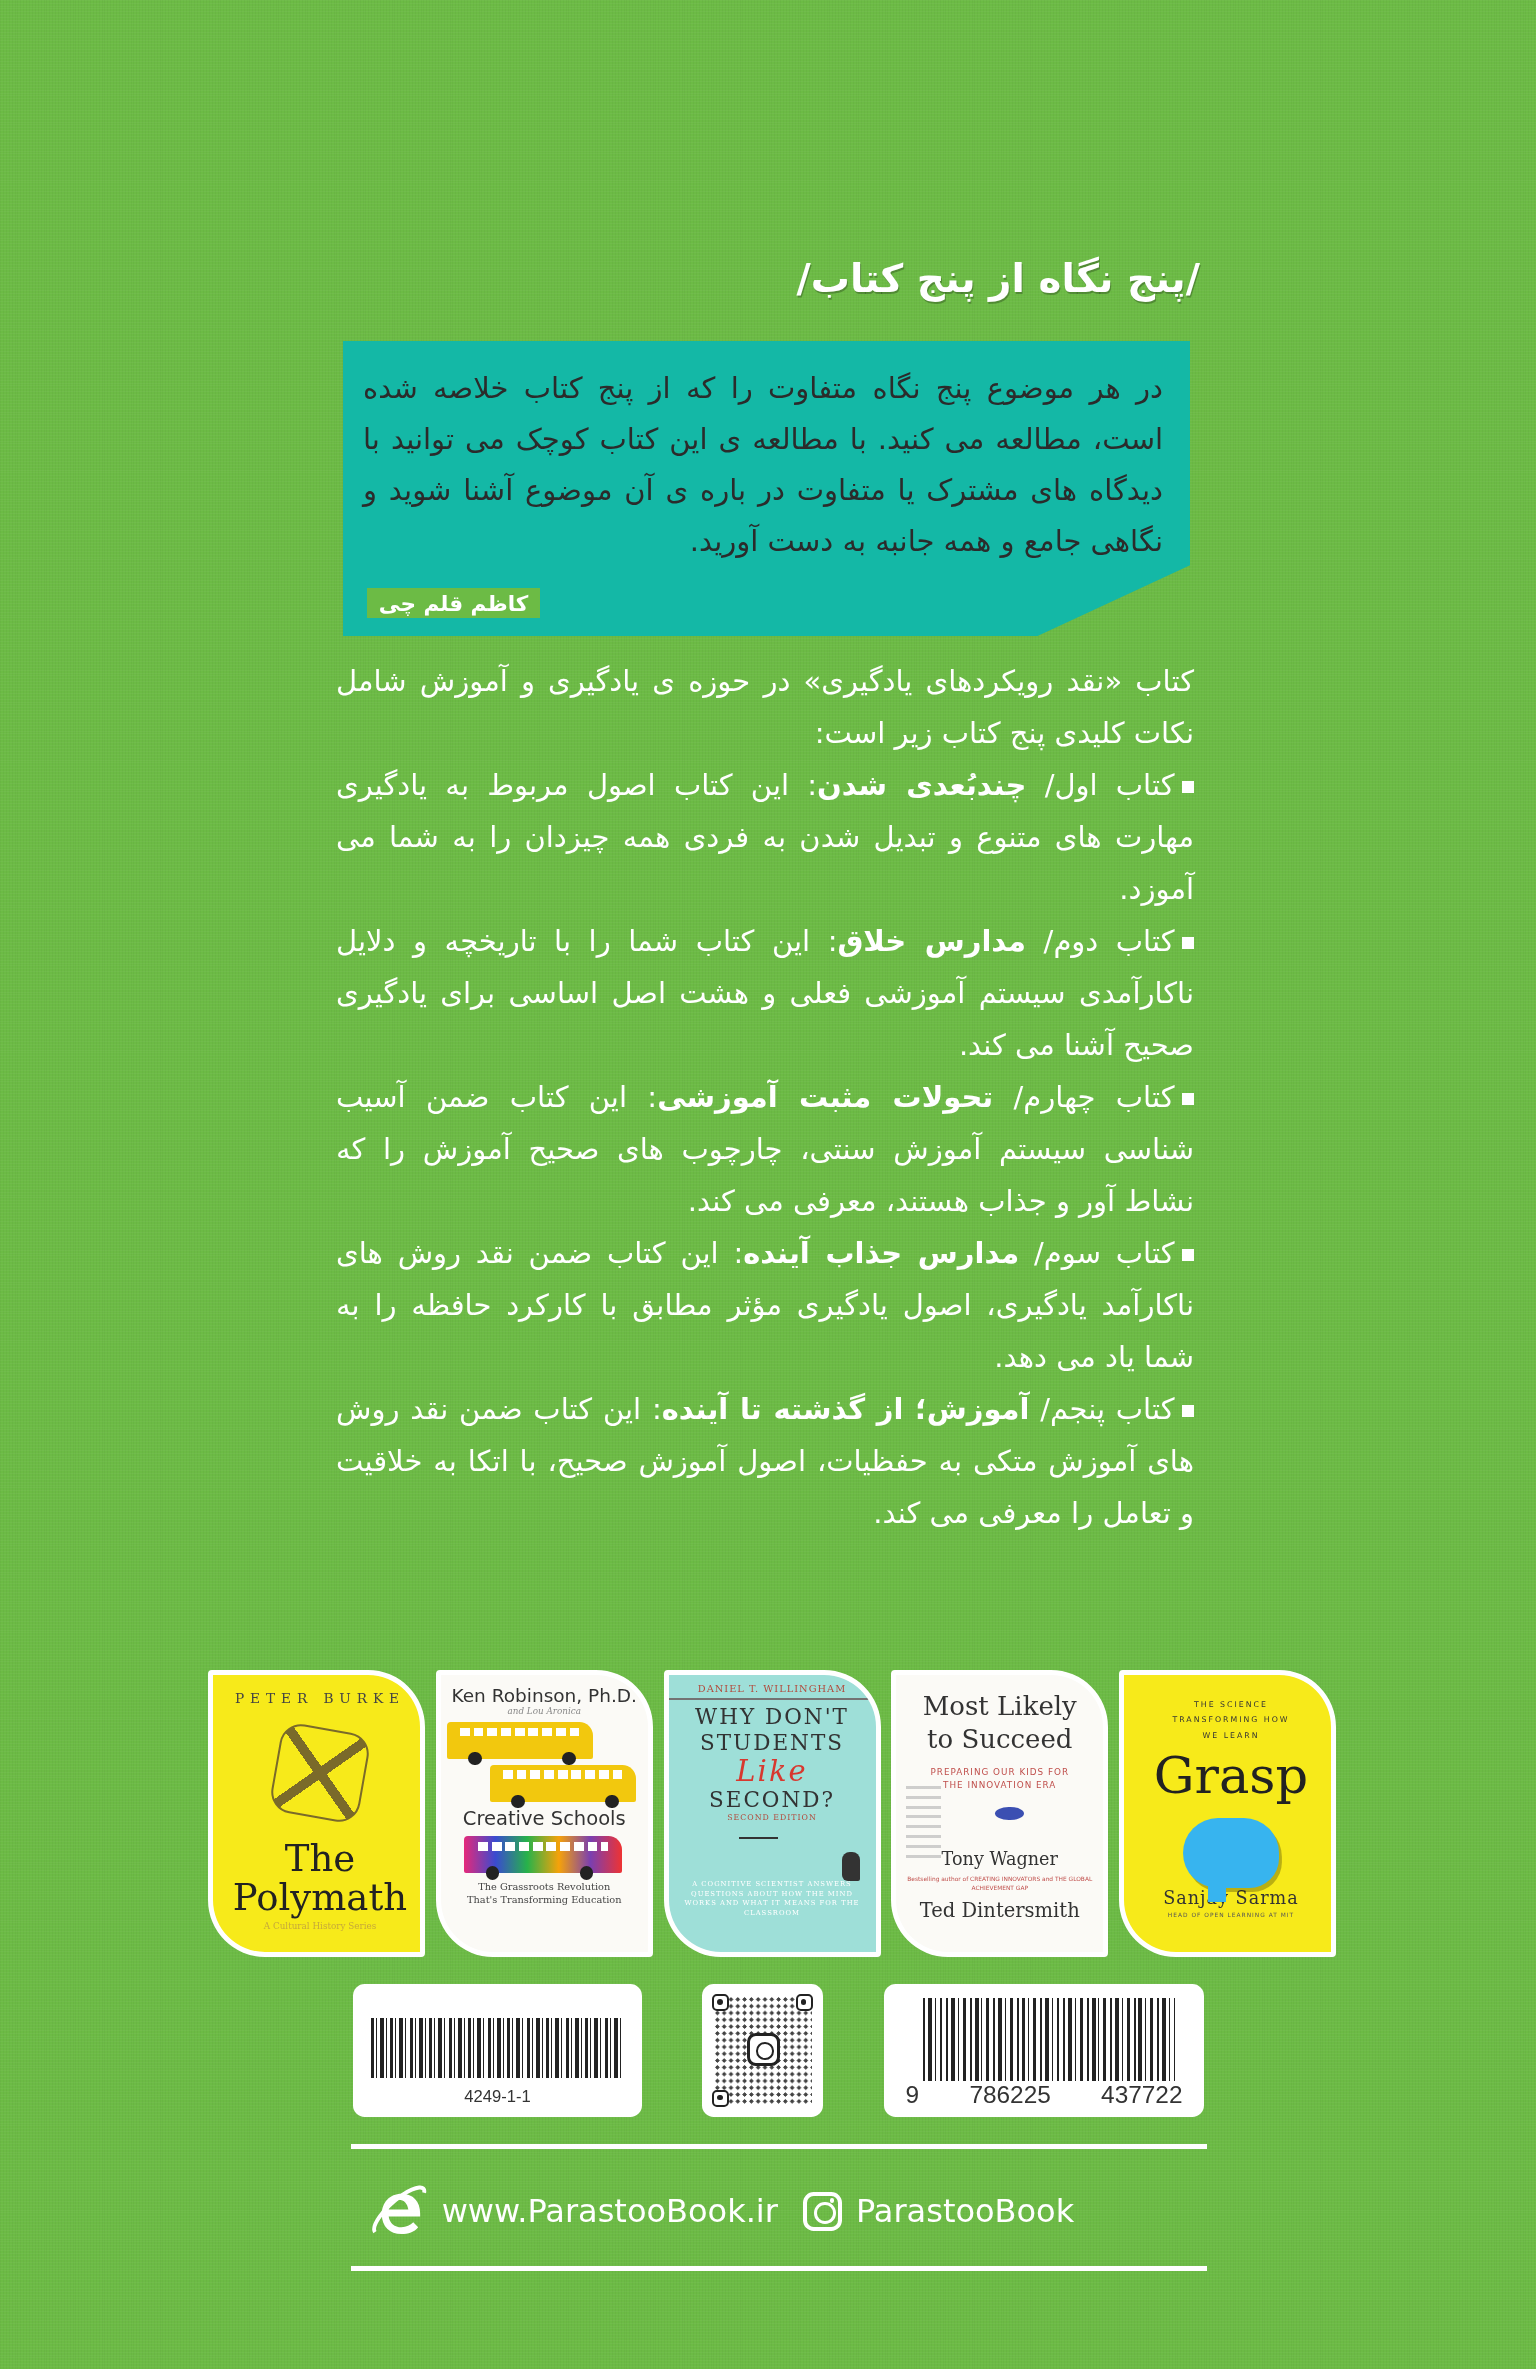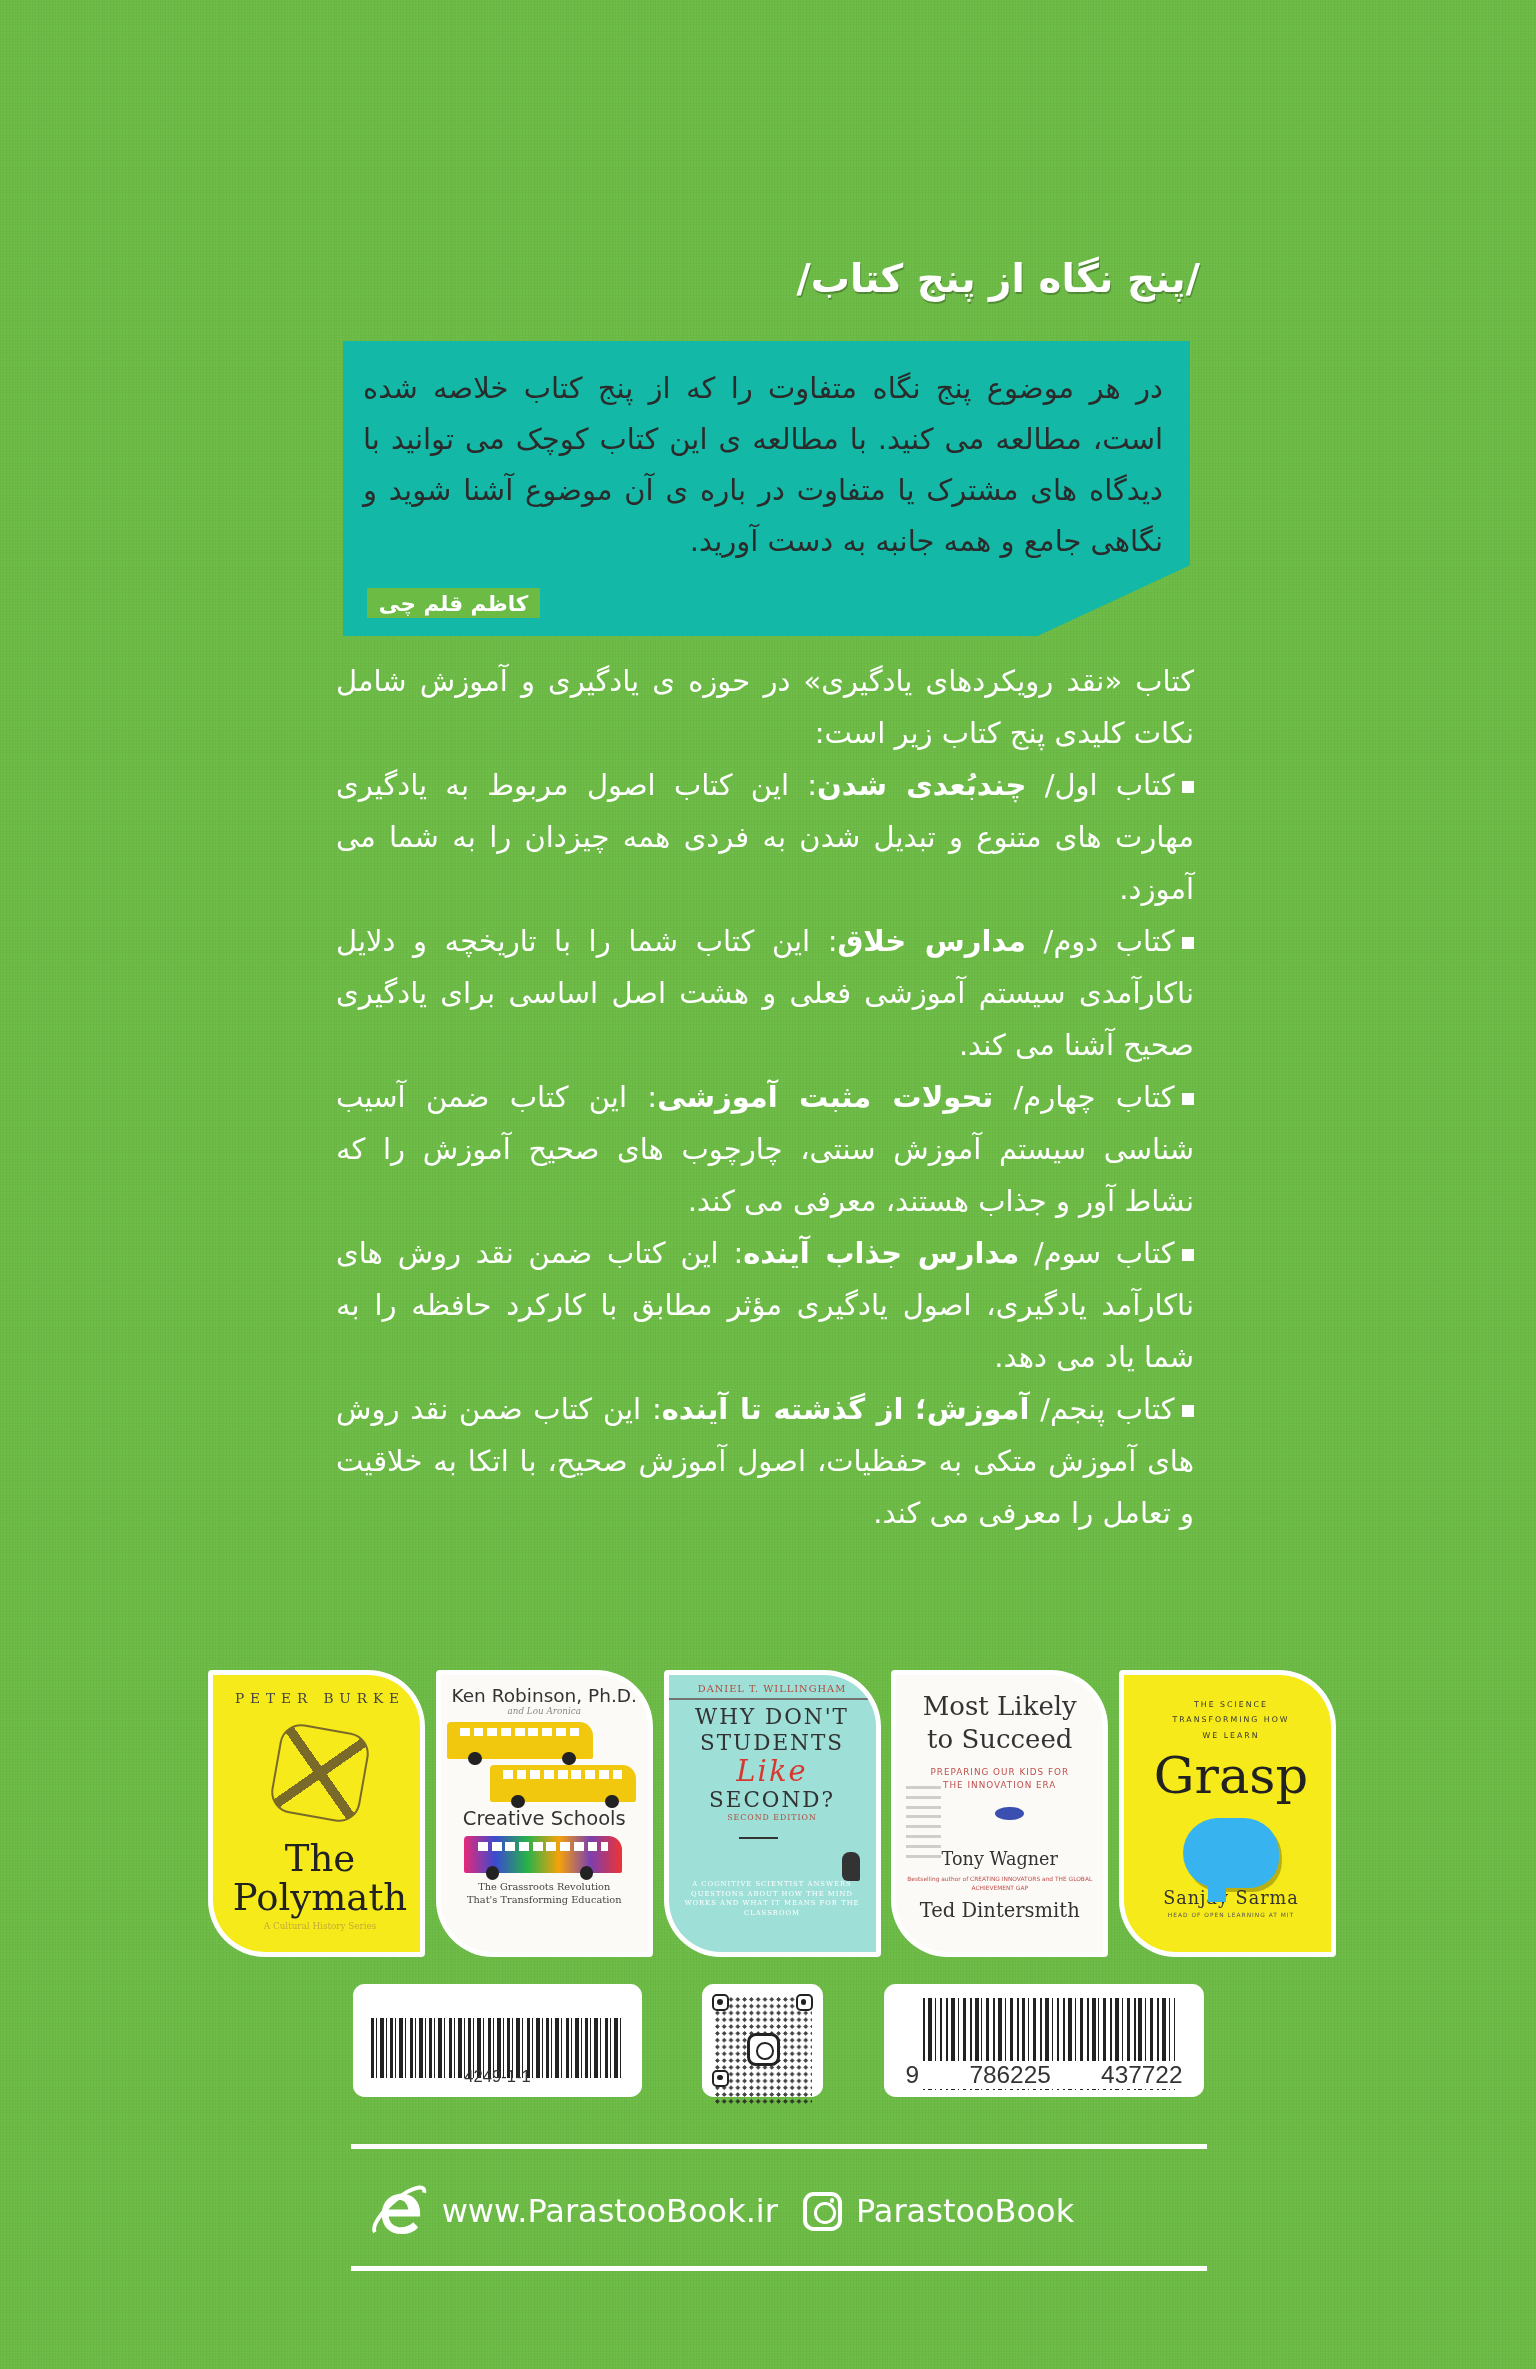--- a/index.html
+++ b/index.html
@@ -108,21 +108,21 @@
     .c5 .sub { font-family: "DejaVu Sans", sans-serif; font-size: 7.8px; letter-spacing: 2px; line-height: 15.6px; color: #333; margin-top: 21.5px; }
     .c5 .title { font-size: 51px; color: #222; line-height: 57px; margin-top: 3.9px; }
     .c5 .brain { width: 96px; height: 70px; background: #37b4ef; border-radius: 39px 39px 33px 39px; margin: 13.7px auto 0; position: relative;
       box-shadow: 2.9px 3.9px 0 rgba(0,0,0,0.25); }
     .c5 .brain::after { content: ""; position: absolute; left: 25px; bottom: -13.7px; width: 17.6px; height: 17.6px; background: #37b4ef; }
     .c5 .author { font-size: 17.6px; color: #333; letter-spacing: 1px; }
     .c5 .note { font-family: "DejaVu Sans", sans-serif; font-size: 5.9px; letter-spacing: 1px; color: #555; margin-top: 3.9px; }
 
     
     .codes { position: absolute; top: 1984px; left: 353px; width: 850px; height: 133px; }
-    .code-card { position: absolute; top: 0; background: #fff; border-radius: 11.7px; height: 113px; }
+    .code-card { position: absolute; top: 0; background: #fff; border-radius: 11.7px; height: 133px; }
     .code-left { left: 0; width: 289px; }
     .code-qr { left: 349px; width: 121px; }
     .code-isbn { left: 531px; width: 320px; }
     .barcode { position: absolute; left: 17.6px; right: 17.6px; top: 34px; height: 60px;
       background: repeating-linear-gradient(90deg, #222 0 2.9px, #fff 2.9px 4.9px, #222 4.9px 5.9px, #fff 5.9px 8.8px, #222 8.8px 12.7px, #fff 12.7px 14.6px, #222 14.6px 15.6px, #fff 15.6px 19.5px); }
     .code-num { position: absolute; left: 0; right: 0; bottom: 9.8px; text-align: center;
       font-family: "Liberation Sans", sans-serif; font-size: 16.6px; color: #333; }
     .isbn-bars { position: absolute; left: 39px; right: 29px; top: 13.7px; height: 92px;
       background: repeating-linear-gradient(90deg, #222 0 2px, #fff 2px 4.9px, #222 4.9px 8.8px, #fff 8.8px 11.7px, #222 11.7px 12.7px, #fff 12.7px 16.6px, #222 16.6px 19.5px, #fff 19.5px 23.4px); }
     .isbn-num { position: absolute; left: 17.6px; bottom: 7.8px; right: 17.6px;

